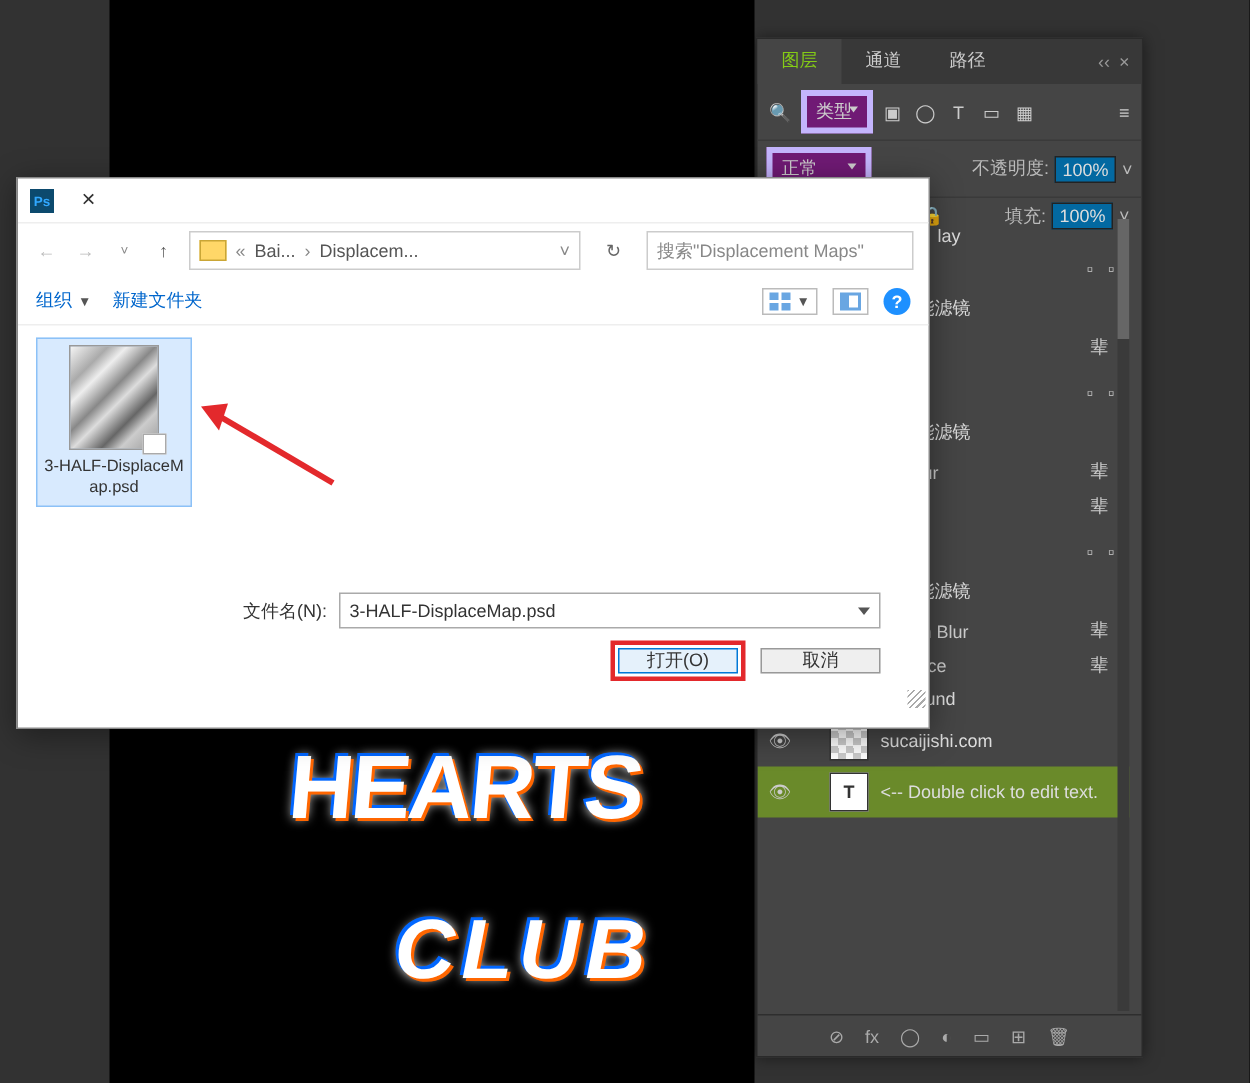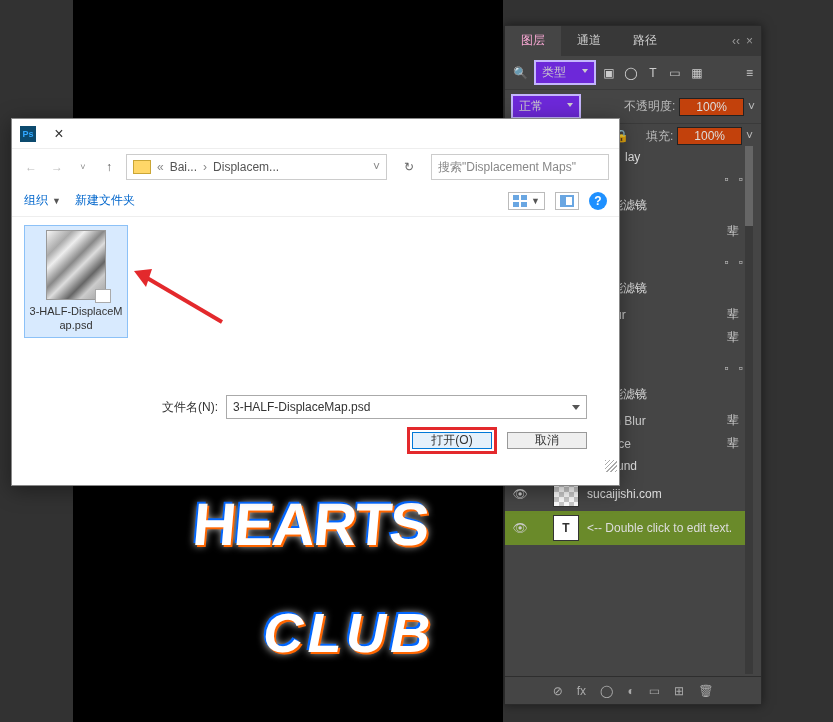--- a/index.html
+++ b/index.html
@@ -4,30 +4,30 @@
 <style>
 *{margin:0;padding:0;box-sizing:border-box;font-family:"Microsoft YaHei",Arial,sans-serif;font-size:12px}
 body{background:#323232;width:833px;height:722px;position:relative;overflow:hidden}
 .canvas-area{position:absolute;left:73px;top:0;width:430px;height:722px;background:#000}
 .hearts-text{position:absolute;left:120px;top:490px;color:#fff;font-size:60px;font-weight:900;letter-spacing:-2px;transform:skewX(-5deg);text-shadow:2px 2px 0 #f60,-2px -2px 0 #06f,0 0 8px #fff}
 .club-text{position:absolute;left:190px;top:600px;color:#fff;font-size:56px;font-weight:900;font-style:italic;letter-spacing:4px;text-shadow:2px 2px 0 #f60,-2px -2px 0 #06f,0 0 8px #fff}
 
 .panel{position:absolute;left:504px;top:25px;width:258px;height:680px;background:#454545;border:1px solid #2a2a2a;box-shadow:0 0 10px rgba(0,0,0,.5)}
 .panel-header{height:30px;background:#383838;display:flex;align-items:stretch}
 .tab{padding:0 16px;line-height:28px;color:#ccc;cursor:pointer}
-.tab.active{background:#454545;color:#f9a8d4}
+.tab.active{background:#454545;color:#84cc16}
 .panel-header-right{margin-left:auto;display:flex;align-items:center;gap:6px;padding-right:8px;color:#999}
 .panel-row{display:flex;align-items:center;padding:4px 8px;gap:6px;color:#ccc}
-.filter-select{background:#6d28d9;color:#ccc;border:2px solid #c4b5fd;padding:2px 28px 2px 6px;position:relative}
+.filter-select{background:#701a75;color:#ccc;border:4px solid #c4b5fd;padding:2px 10px 2px 6px;position:relative}
 .filter-select::after{content:"";position:absolute;right:6px;top:7px;border-left:3px solid transparent;border-right:3px solid transparent;border-top:4px solid #ccc}
 .icon-row{display:flex;gap:8px;color:#ccc}
 .icon-row span{width:14px;text-align:center;cursor:pointer}
 .blend-row{display:flex;align-items:center;gap:8px;padding:4px 6px;color:#bbb;border-top:1px solid #3a3a3a}
 .opacity-box{display:flex;align-items:center;gap:4px}
-.val-box{background:#c2410c;border:1px solid #222;padding:1px 16px;color:#ddd;min-width:40px;text-align:left}
+.val-box{background:#0369a1;border:1px solid #222;padding:1px 4px;color:#ddd;min-width:40px;text-align:left}
 .layers-scroll{position:absolute;top:120px;bottom:30px;left:0;right:8px;overflow:hidden}
 .layers-scroll .scrollbar{position:absolute;right:0;top:0;width:8px;height:100%;background:#3a3a3a}
 .layers-scroll .scrollbar .thumb{width:8px;height:80px;background:#666}
 .layer-grp{}
 .smart-filter-head{display:flex;align-items:center;padding:6px 10px 6px 46px;color:#ddd;gap:8px}
 .smart-filter-head .eye{width:14px;height:14px;border:1px solid #777;display:inline-flex;align-items:center;justify-content:center;color:#ddd;font-size:10px}
 .smart-filter-head .thumb{width:18px;height:18px;background:#fff;border:1px solid #888}
 .filter-item{display:flex;align-items:center;justify-content:space-between;padding:3px 14px 3px 60px;color:#ccc}
 .filter-item .eye{width:12px;height:12px;display:inline-flex;align-items:center;justify-content:center;margin-right:8px}
 .filter-item .fname{flex:1}

